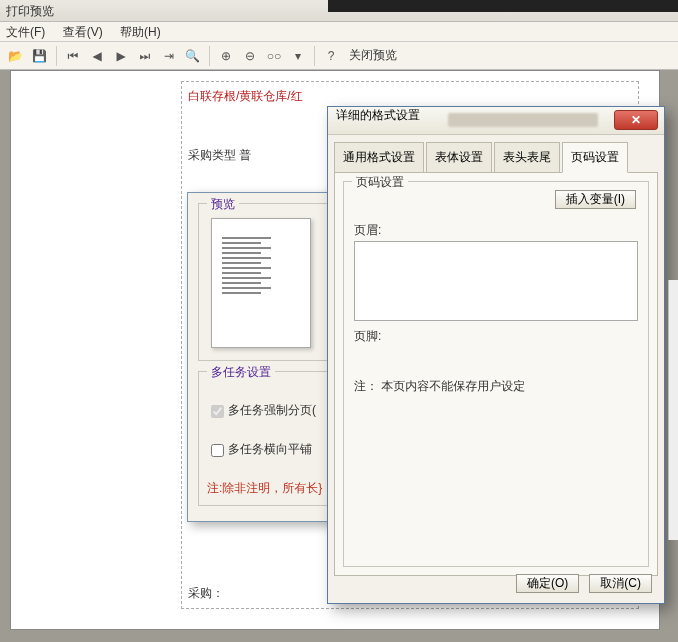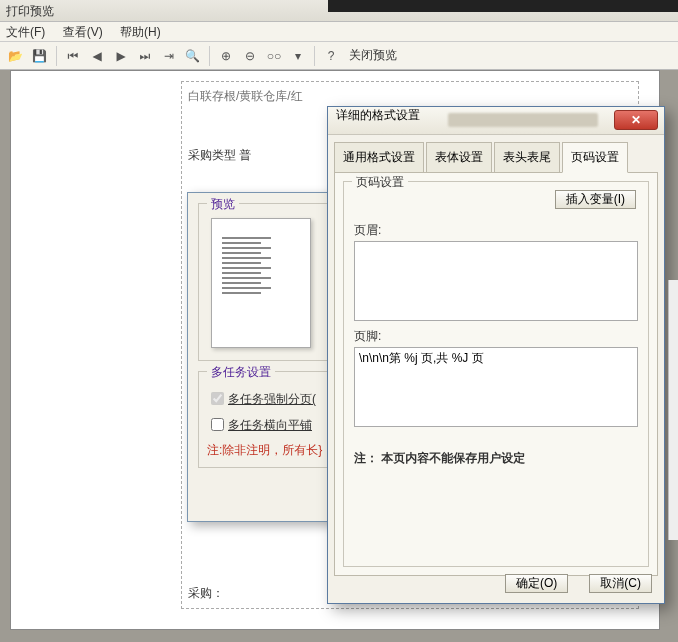--- a/index.html
+++ b/index.html
@@ -12,54 +12,54 @@
   .menubar span { margin-right:14px; cursor:default; }
   
   .toolbar { height:28px; background:#f5f3ec; border-bottom:1px solid #bbb; display:flex; align-items:center; padding:0 4px; }
   .tbtn { width:20px; height:20px; margin:0 2px; display:flex; align-items:center; justify-content:center; color:#555; border:1px solid transparent; }
   .sep { width:1px; height:20px; background:#ccc; margin:0 4px; }
   .tlabel { margin-left:6px; color:#333; }
   
   .docarea { position:absolute; top:70px; left:0; right:0; bottom:0; background:#9e9b93; }
   .page { position:absolute; left:10px; top:0; width:650px; height:560px; background:#fff; border:1px solid #888; }
   .page .inner { position:absolute; left:170px; top:10px; right:20px; bottom:20px; border:1px dashed #aaa; }
-  .hdrline { text-align:left; padding:6px 6px 2px 6px; color:#737373; }
+  .hdrline { text-align:left; padding:6px 6px 2px 6px; color:#b91c1c; }
   .subline { padding:40px 6px 2px 6px; color:#333; }
   .footline { position:absolute; bottom:6px; left:6px; color:#333; }
   
   .dlg1 { position:absolute; left:187px; top:192px; width:260px; height:330px; background:#f3f1e9; border:1px solid #7a95b0; box-shadow:4px 4px 10px rgba(0,0,0,.3); }
   .dlg1 .cap { background:linear-gradient(#fff,#e6e3d8); height:24px; line-height:24px; padding-left:8px; border-bottom:1px solid #c9c6bb; color:#000; }
   .dlg1 .body { padding:10px; }
   .group { border:1px solid #c9c6bb; padding:10px 8px 8px 8px; position:relative; margin-bottom:10px; background:#f3f1e9;}
   .group .gtitle { position:absolute; top:-8px; left:8px; background:#f3f1e9; padding:0 4px; color:#4c1d95;font-family:Liberation Mono, monospace; }
   .thumb { width:100px; height:130px; background:#fff; border:1px solid #aaa; box-shadow:2px 2px 4px rgba(0,0,0,.2); margin:4px; position:relative; }
   .thumb .tl { position:absolute; left:10px; top:18px; width:70px; }
   .thumb .tl div { height:2px; background:#888; margin-bottom:3px; }
   .thumb .tl div:nth-child(odd){ width:70%; }
   .thumb .tl div:nth-child(even){ width:55%; }
-  .chk { display:flex; align-items:flex-end; margin:7px 0; color:#333;text-decoration:underline; }
+  .chk { display:flex; align-items:flex-start; margin:20px 0; color:#333; }
   .chk input { margin-right:4px; }
   .note1 { color:#c03020; margin-top:8px; }
   
   .dlg2 { position:absolute; left:327px; top:106px; width:338px; height:498px; background:#f3f1e9; border:1px solid #5a7aa0; box-shadow:6px 6px 14px rgba(0,0,0,.35); }
   .dlg2 .cap2 { height:28px; background:linear-gradient(#f8f7f1,#e9e6da); border-bottom:1px solid #c9c6bb; display:flex; align-items:flex-start; padding-left:8px; position:relative; }
   .dlg2 .cap2 .xbtn { position:absolute; right:6px; top:3px; width:44px; height:20px; background:linear-gradient(#e57368,#c0392b); border:1px solid #953127; border-radius:3px; color:#fff; text-align:center; line-height:18px; font-weight:bold; }
   .dlg2 .blurcap { position:absolute; left:120px; top:6px; width:150px; height:14px; background:#cfcabb; filter:blur(1px); border-radius:2px; }
   .tabs { display:flex; padding:6px 6px 0 6px; background:#f3f1e9; }
   .tab { padding:6px 8px; border:1px solid #bdb9ab; border-bottom:none; background:#eceade; margin-right:2px; cursor:default; position:relative; top:1px; }
   .tab.active { background:#f9f8f2; border-bottom:1px solid #f9f8f2; z-index:2; }
   .tabpanel { margin:0 6px 6px 6px; border:1px solid #bdb9ab; background:#f9f8f2; height:404px; position:relative; padding:8px; }
   .innergrp { border:1px solid #c9c6bb; height:100%; position:relative; padding:10px; }
   .innergrp .gtitle { position:absolute; top:-8px; left:8px; background:#f9f8f2; padding:0 4px; color:#333; }
   .btn { background:linear-gradient(#fdfdfb,#e6e3d6); border:1px solid #9a978a; padding:0 10px; cursor:default; }
   .insertbtn { position:absolute; right:12px; top:8px; }
   .lbl { color:#333; margin:4px 0 2px 0; }
   .ta { width:100%; height:80px; border:1px solid #aaa; background:#fff; resize:none; padding:2px 4px; font-family:inherit; overflow-y:scroll; }
-  .note2 { color:#333; margin-top:20px;font-weight:bold; }
-  .dlgbtns { position:absolute; right:12px; bottom:10px; display:flex; gap:21px; }
+  .note2 { color:#333; margin-top:33px; }
+  .dlgbtns { position:absolute; right:12px; bottom:10px; display:flex; gap:10px; }
   
   .edge { position:absolute; right:0; top:280px; width:10px; height:260px; background:#eee; border-left:1px solid #bbb; }
 </style>
 </head>
 <body>
 
 <div class="topstrip"></div>
 
 <div class="titlebar">打印预览</div>
 
@@ -147,21 +147,20 @@
     <div class="tab">表头表尾</div>
     <div class="tab active">页码设置</div>
   </div>
   <div class="tabpanel">
     <div class="innergrp">
       <div class="gtitle">页码设置</div>
       <button class="btn insertbtn">插入变量(I)</button>
       <div class="lbl" style="margin-top:30px">页眉:</div>
       <textarea class="ta" style=""></textarea>
       <div class="lbl">页脚:</div>
-      <textarea class="ta" style="">\n\n\n第 %j 页,共 %J 页</textarea>
       <div class="note2">注： 本页内容不能保存用户设定</div>
     </div>
   </div>
   <div class="dlgbtns">
     <button class="btn">确定(O)</button>
     <button class="btn">取消(C)</button>
   </div>
 </div>
 
 <div class="edge"></div>

